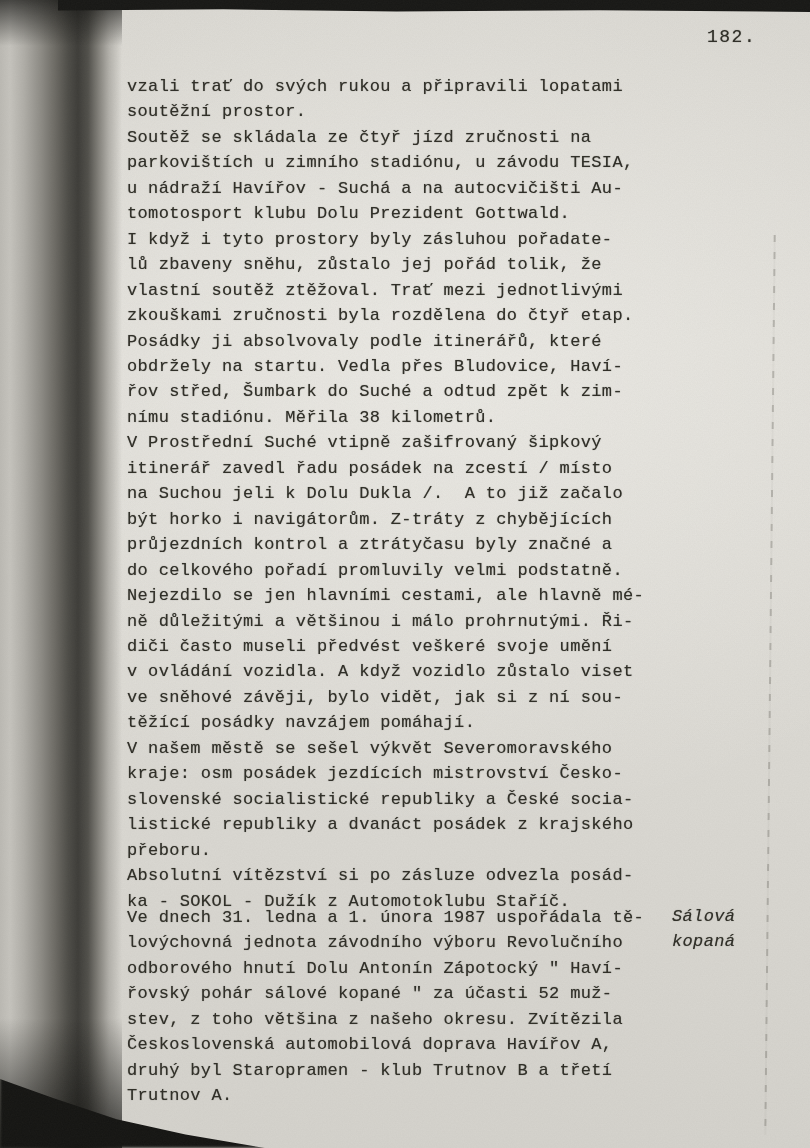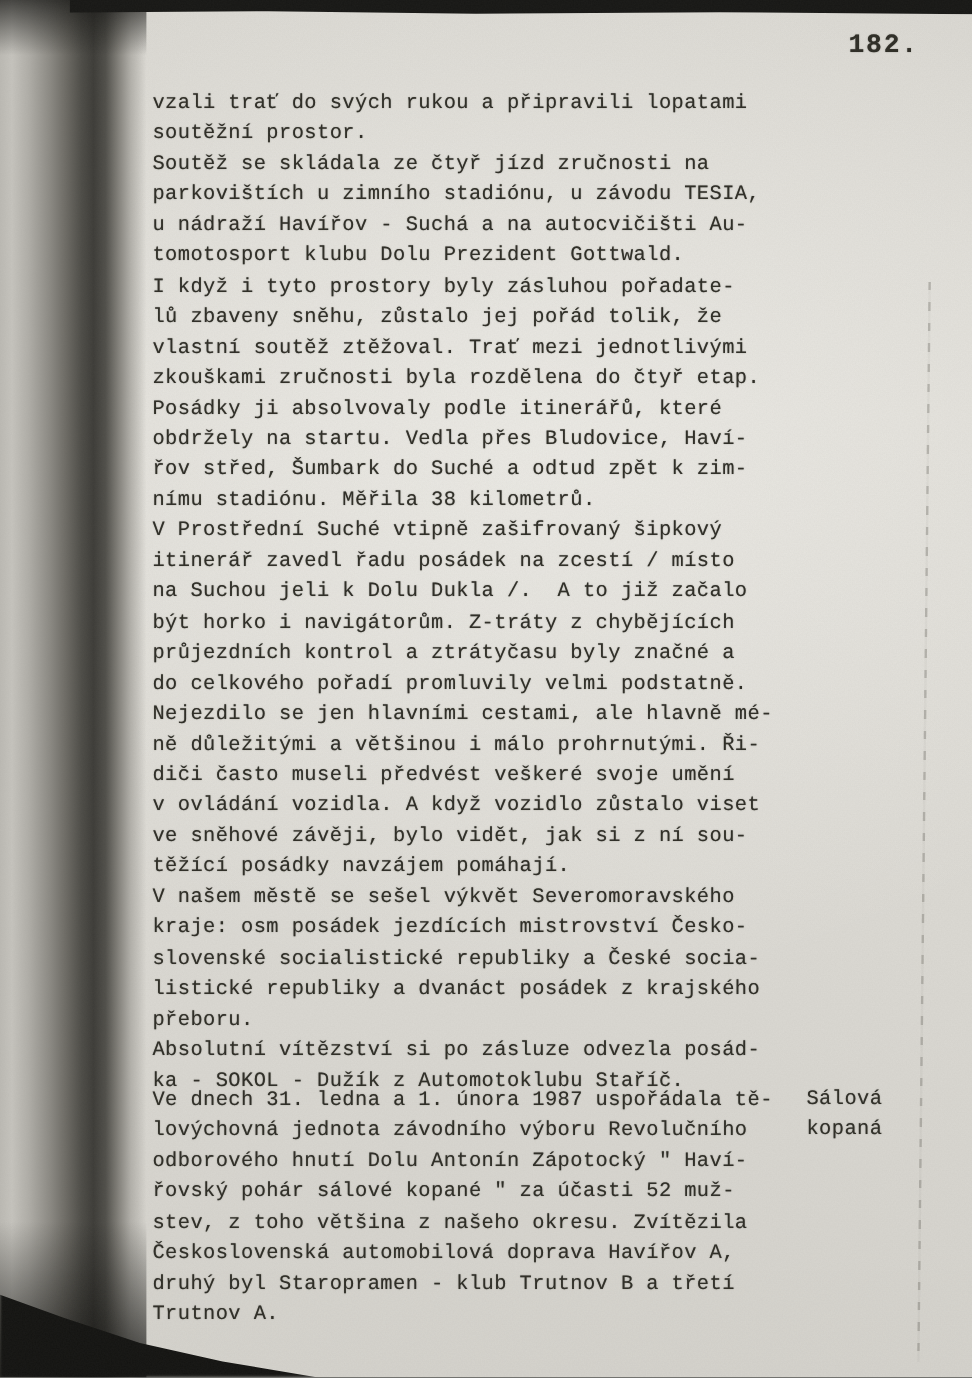--- a/index.html
+++ b/index.html
@@ -47,22 +47,22 @@
       rgba(72,70,62,0.40) 0 7px, rgba(72,70,62,0.06) 7px 17px);
     transform:rotate(0.6deg); opacity:.75;
   }
   .txt {
     position:absolute; z-index:2; white-space:pre-wrap;
     font-size:17px; line-height:25.45px; letter-spacing:0.35px;
     text-shadow:0 0 1px rgba(46,45,38,0.55);
   }
   .body-main { left:127px; top:74px;  width:545px; }
   .body-last { left:127px; top:905px; width:545px; }
-  .margin-note { left:672px; top:904px; }
-  .page-number { left:707px; top:25px; font-size:22px; letter-spacing:1.5px;font-weight:bold; }
+  .margin-note { left:672px; top:904px;font-style:italic; }
+  .page-number { left:707px; top:25px; font-size:18px; letter-spacing:1.5px; }
   .noise { position:absolute; inset:0; z-index:6; pointer-events:none; }
 </style>
 </head>
 <body>
 
 <div class="page">
 
   <div class="binding"></div>
 
   <div class="edge-top"></div>

